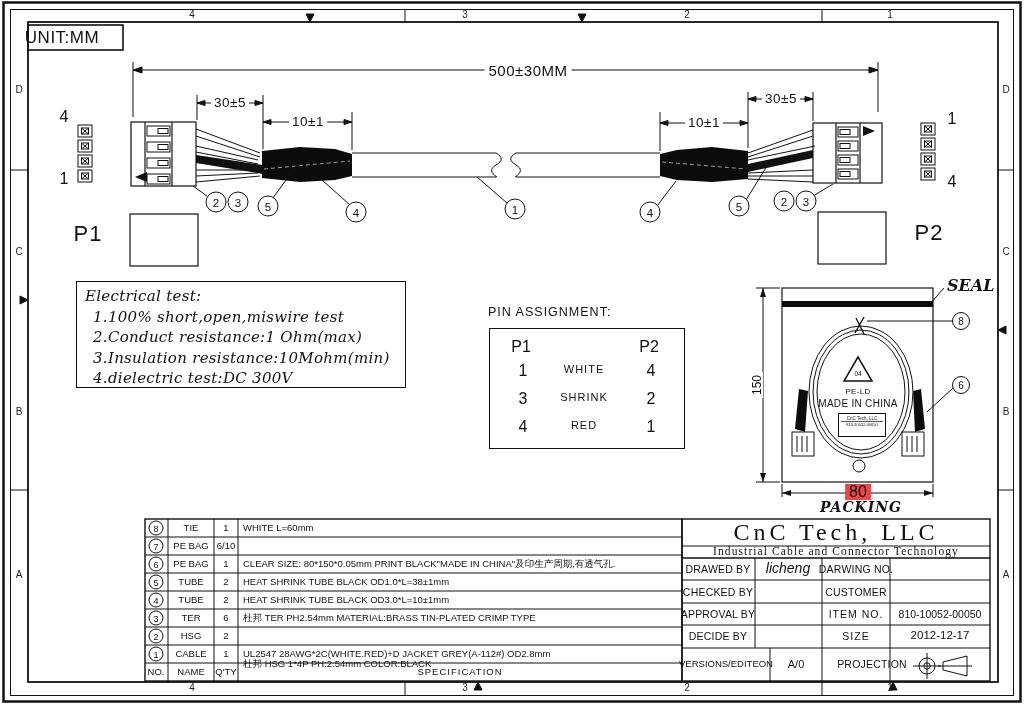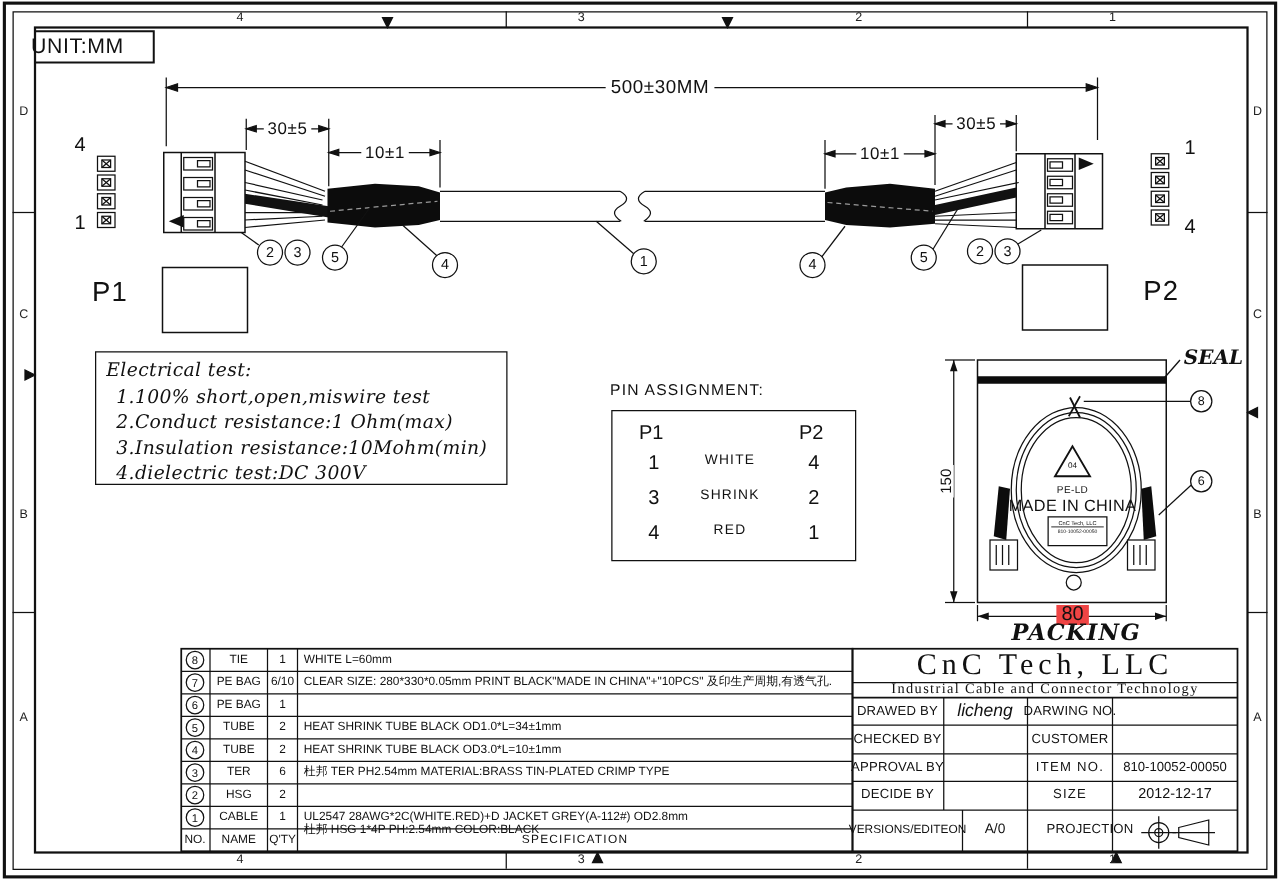--- a/index.html
+++ b/index.html
@@ -15,21 +15,21 @@
        border-radius:50%;display:flex;align-items:center;justify-content:center;font-size:11.5px;background:#fff;}
   .bal-s{width:16px;height:16px;font-size:10px;border-width:1.2px;}
   .plabel{font-size:22px;letter-spacing:1px;}
   .pinnum{font-size:16px;}
   .box{position:absolute;border:1.3px solid #111;background:#fff;}
   .etest{font-family:"DejaVu Serif","Liberation Serif",serif;font-style:italic;font-size:15px;
          letter-spacing:.3px;line-height:20.5px;}
   .patitle{font-size:12.5px;letter-spacing:1px;}
   .wire{font-size:11px;letter-spacing:1px;}
   .serifi{font-family:"DejaVu Serif","Liberation Serif",serif;font-style:italic;font-weight:bold;}
-  .tiny{font-size:13px;letter-spacing:.3px;}
+  .tiny{font-size:10px;letter-spacing:.3px;}
   .bomtext{font-size:9.5px;}
   .bcirc{position:absolute;transform:translate(-50%,-50%);width:13px;height:13px;border:1px solid #111;
          border-radius:50%;display:flex;align-items:center;justify-content:center;font-size:9px;background:#fff;}
   .tblabel{font-size:10.5px;letter-spacing:.2px;}
   .company{font-family:"Liberation Serif","DejaVu Serif",serif;font-size:24px;letter-spacing:4px;}
   .tagline{font-family:"Liberation Serif","DejaVu Serif",serif;font-size:11.5px;letter-spacing:1.1px;}
 </style>
 </head>
 <body>
 
@@ -336,21 +336,21 @@
 <div class="t pinnum" style="left:651px;top:399px;">2</div>
 <div class="t pinnum" style="left:523px;top:427px;">4</div>
 <div class="t wire" style="left:584px;top:425px;">RED</div>
 <div class="t pinnum" style="left:651px;top:427px;">1</div>
 
 <div class="tl serifi" style="left:947px;top:286px;font-size:16px;">SEAL</div>
 <div class="bal bal-s" style="left:961px;top:321px;">8</div>
 <div class="bal bal-s" style="left:961px;top:385px;">6</div>
 <div class="t" style="left:757px;top:385px;font-size:12px;transform:translate(-50%,-50%) rotate(-90deg);background:#fff;padding:0 3px;">150</div>
 <div class="t" style="left:858px;top:492px;font-size:16px;background:#ef4444;padding:0 4px;">80</div>
-<div class="t serifi" style="left:861px;top:507px;font-size:18px;letter-spacing:1px;">PACKING</div>
+<div class="t serifi" style="left:861px;top:507px;font-size:14px;letter-spacing:1px;">PACKING</div>
 <div class="t" style="left:858px;top:374px;font-size:6.5px;">04</div>
 <div class="t tiny" style="left:858px;top:392px;font-size:8px;">PE-LD</div>
 <div class="t tiny" style="left:858px;top:404px;">MADE IN CHINA</div>
 <div class="box" style="left:838px;top:413px;width:46px;height:22px;border-width:0.8px;text-align:center;">
   <div style="font-size:4.5px;border-bottom:0.5px solid #555;margin:1.5px 2px 0 2px;">CnC Tech, LLC</div>
   <div style="font-size:4px;">810-10052-00050</div>
 </div>
 
 <div class="bcirc" style="left:156px;top:528px;">8</div>
 <div class="bcirc" style="left:156px;top:546px;">7</div>
@@ -373,22 +373,22 @@
 <div class="t bomtext" style="left:226px;top:528px;">1</div>
 <div class="t bomtext" style="left:226px;top:546px;">6/10</div>
 <div class="t bomtext" style="left:226px;top:564px;">1</div>
 <div class="t bomtext" style="left:226px;top:582px;">2</div>
 <div class="t bomtext" style="left:226px;top:600px;">2</div>
 <div class="t bomtext" style="left:226px;top:618px;">6</div>
 <div class="t bomtext" style="left:226px;top:636px;">2</div>
 <div class="t bomtext" style="left:226px;top:654px;">1</div>
 
 <div class="tl bomtext" style="left:243px;top:528px;">WHITE L=60mm</div>
-<div class="tl bomtext" style="left:243px;top:546px;">CLEAR SIZE: 280*330*0.05mm PRINT BLACK"MADE IN CHINA"+"10PCS" 及印生产周期,有透气孔.</div>
-<div class="tl bomtext" style="left:243px;top:582px;">HEAT SHRINK TUBE BLACK OD1.0*L=34±1mm</div>
+<div class="tl bomtext" style="left:243px;top:564px;">CLEAR SIZE: 80*150*0.05mm PRINT BLACK"MADE IN CHINA"及印生产周期,有透气孔.</div>
+<div class="tl bomtext" style="left:243px;top:582px;">HEAT SHRINK TUBE BLACK OD1.0*L=38±1mm</div>
 <div class="tl bomtext" style="left:243px;top:600px;">HEAT SHRINK TUBE BLACK OD3.0*L=10±1mm</div>
 <div class="tl bomtext" style="left:243px;top:618px;">杜邦 TER PH2.54mm  MATERIAL:BRASS TIN-PLATED CRIMP TYPE</div>
 <div class="tl bomtext" style="left:243px;top:664px;">杜邦 HSG 1*4P PH:2.54mm COLOR:BLACK</div>
 <div class="tl bomtext" style="left:243px;top:654px;">UL2547 28AWG*2C(WHITE.RED)+D JACKET GREY(A-112#) OD2.8mm</div>
 
 <div class="t bomtext" style="left:156px;top:672px;">NO.</div>
 <div class="t bomtext" style="left:191px;top:672px;">NAME</div>
 <div class="t bomtext" style="left:226px;top:672px;">Q'TY</div>
 <div class="t bomtext" style="left:460px;top:672px;letter-spacing:1px;">SPECIFICATION</div>
 

